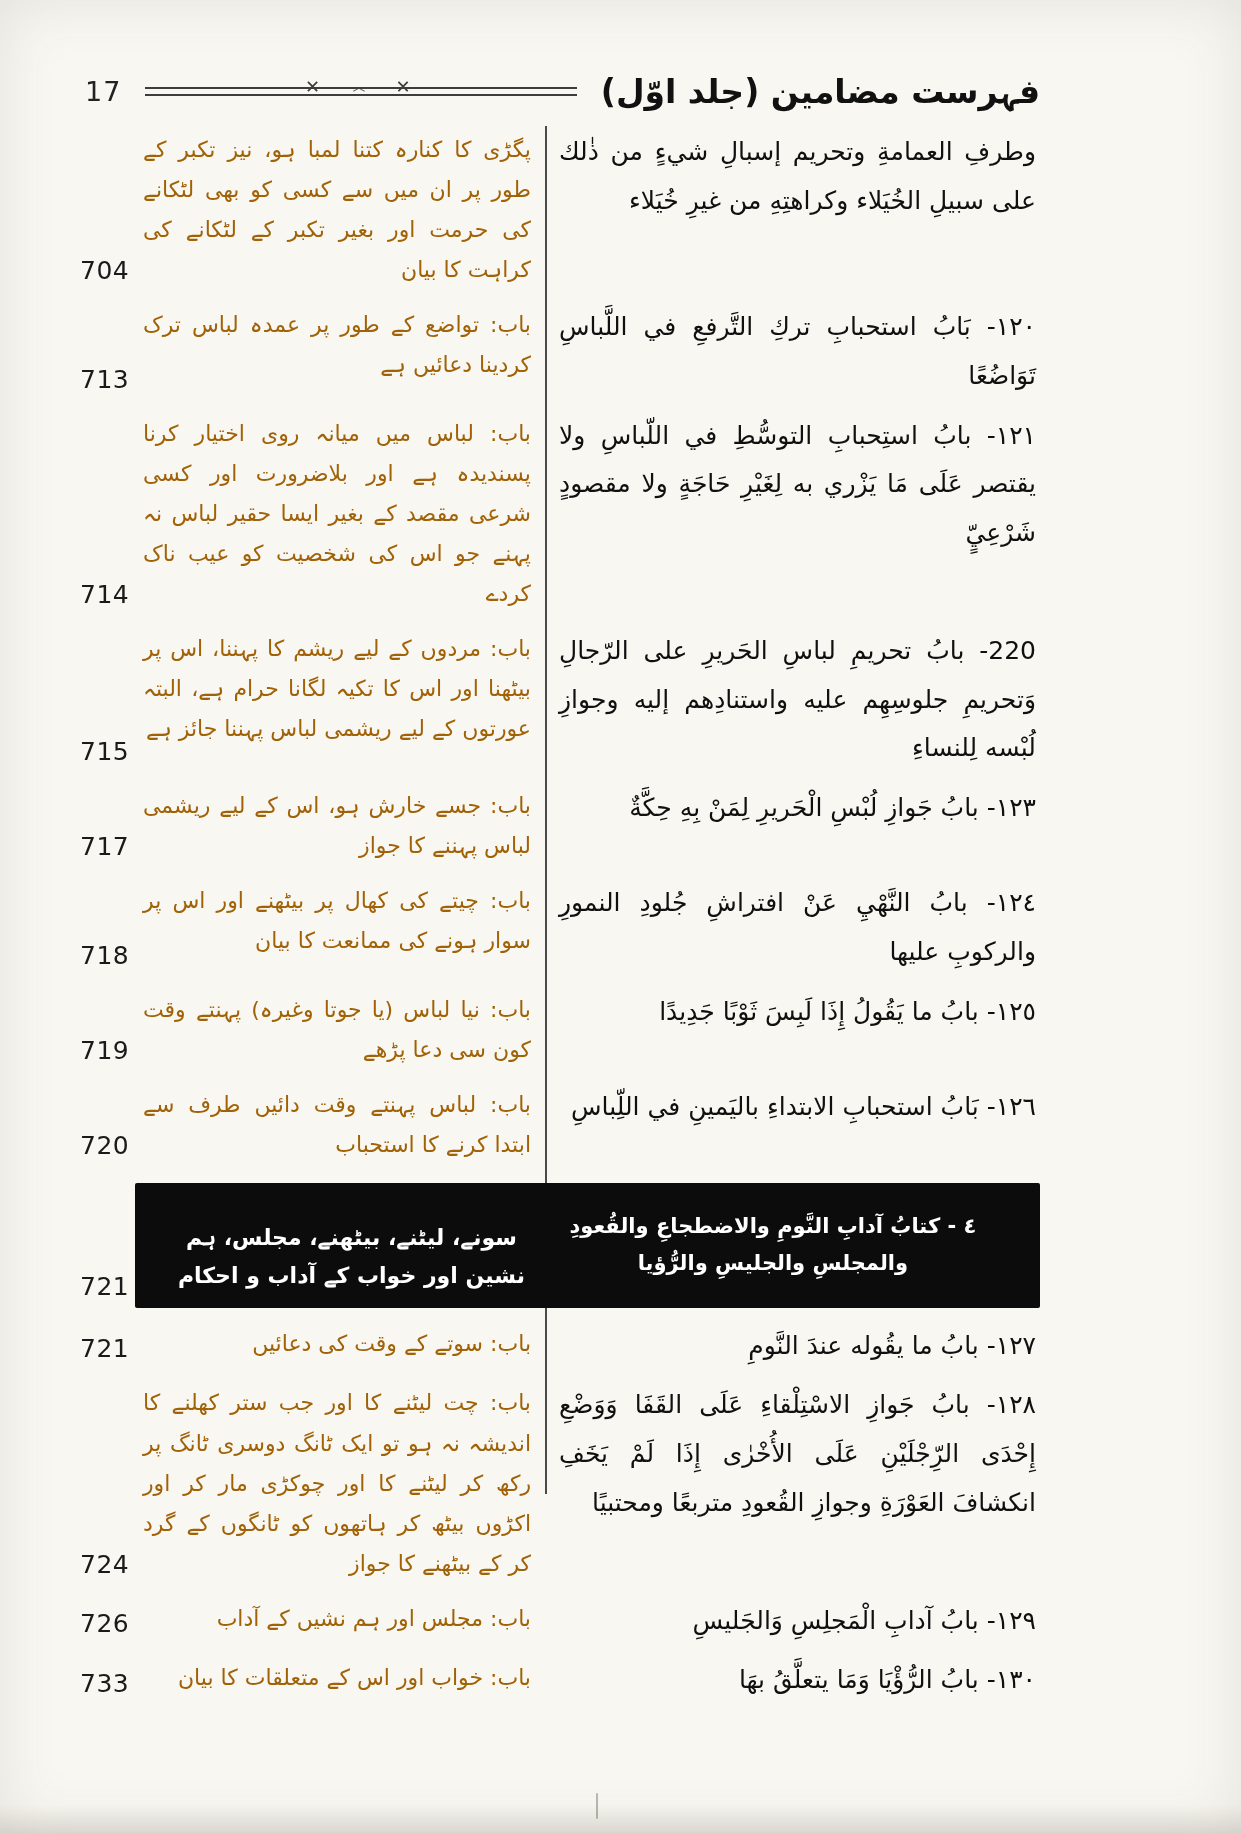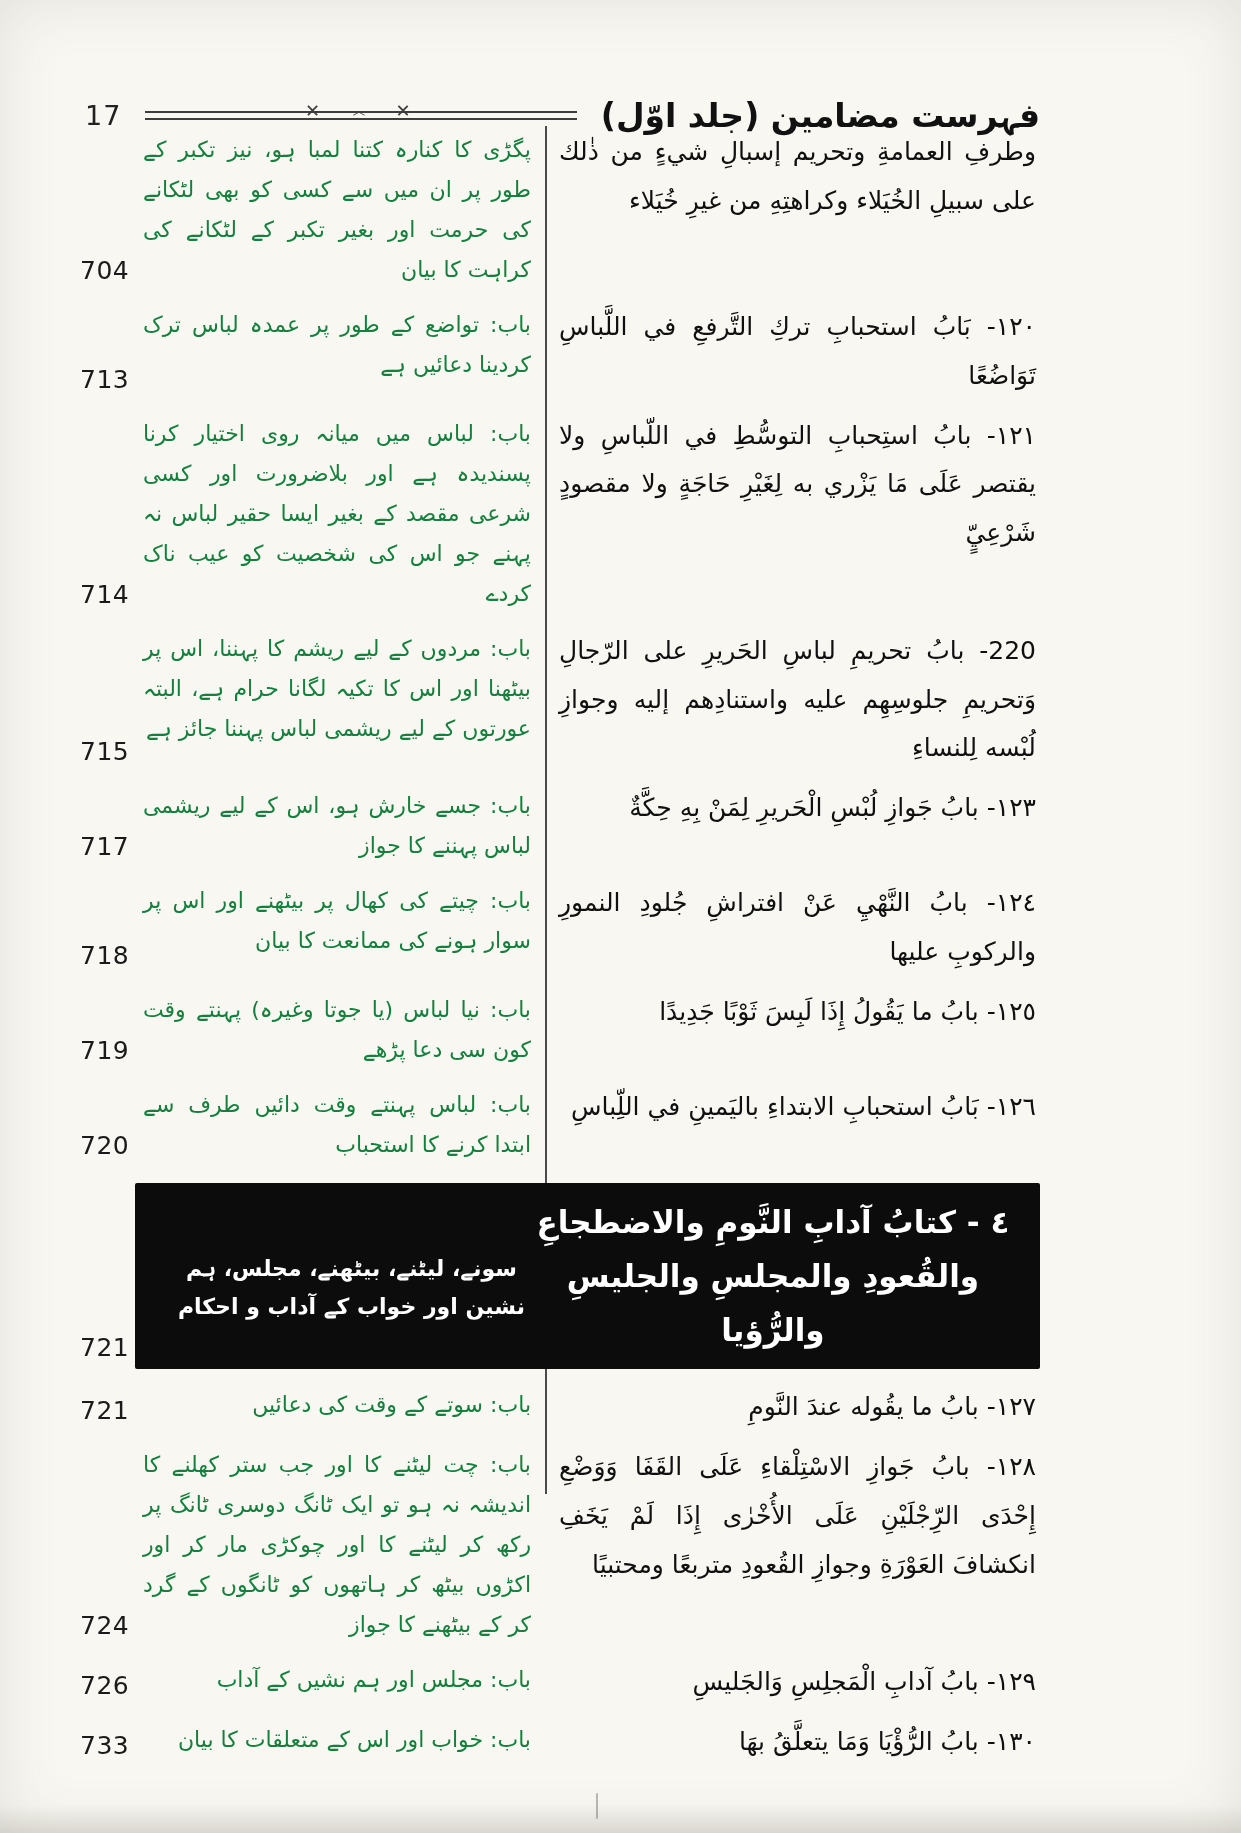--- a/index.html
+++ b/index.html
@@ -18,21 +18,21 @@
   }
   .page::after{
     content:"";
     position:absolute; left:0; right:0; bottom:0; height:28px;
     background:linear-gradient(to bottom, rgba(0,0,0,0) 0%, rgba(90,85,70,.14) 100%);
     pointer-events:none;
   }
   
   .header {
     position:absolute; top:72px; left:85px; width:955px;
-    display:flex; align-items:center; gap:24px;margin-top:24px;
+    display:flex; align-items:center; gap:24px;
   }
   .folio {
     font-size:27px; letter-spacing:1px; color:#222;
     flex:0 0 auto;
   }
   .rule {
     flex:1 1 auto; height:9px; position:relative;
     border-top:2.5px solid #3d3d3d;
     border-bottom:2.5px solid #3d3d3d;
   }
@@ -64,21 +64,21 @@
     margin-bottom:11px;
   }
   .pagenum {
     grid-column:1; align-self:end;
     font-size:25px; color:#1a1a1a; text-align:left;
     padding-bottom:7px; letter-spacing:.5px;
   }
   .urdu {
     grid-column:2; align-self:start;
     direction:rtl; text-align:justify;
-    font-size:22px; line-height:1.82; color:#15803d;
+    font-size:22px; line-height:1.82; color:#a16207;
     padding:2px 6px 2px 8px;
   }
   .arabic {
     grid-column:3; align-self:start;
     direction:rtl; text-align:justify;
     font-size:25px; line-height:1.95; color:#101010;
     padding:0 4px 0 22px;
   }
   
   .banner-row { margin:16px 0 14px 0; }
@@ -94,21 +94,21 @@
   .banner .banner-urdu {
     flex:0 0 44%;
     direction:rtl; text-align:center;
     font-size:22px; font-weight:bold; line-height:1.75;
     padding-left:10px;
     margin-top:24px;
   }
   .banner .banner-arabic {
     flex:1 1 56%;
     direction:rtl; text-align:center;
-    font-size:31px; font-weight:bold; line-height:1.75;
+    font-size:21px; font-weight:bold; line-height:1.75;
     padding-right:8px;
   }
   
   .fold-mark {
     position:absolute; left:596px; bottom:14px;
     width:2px; height:26px; background:rgba(70,65,55,.35);
     border-radius:1px;
   }
 </style>
 </head>

